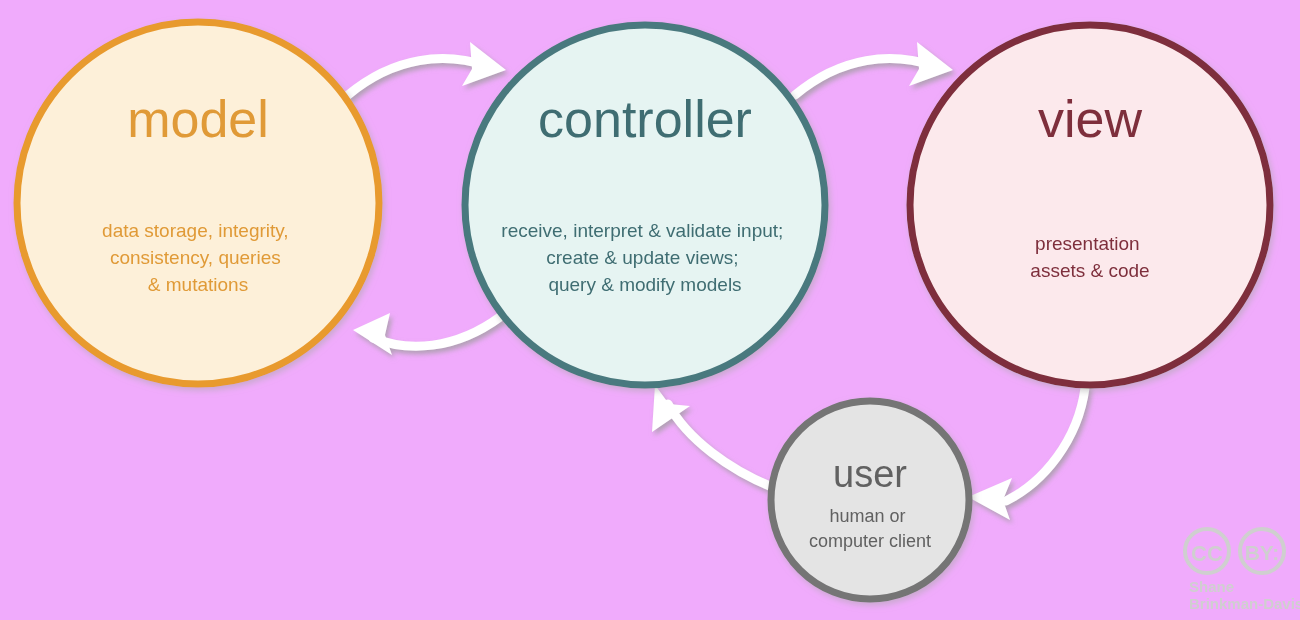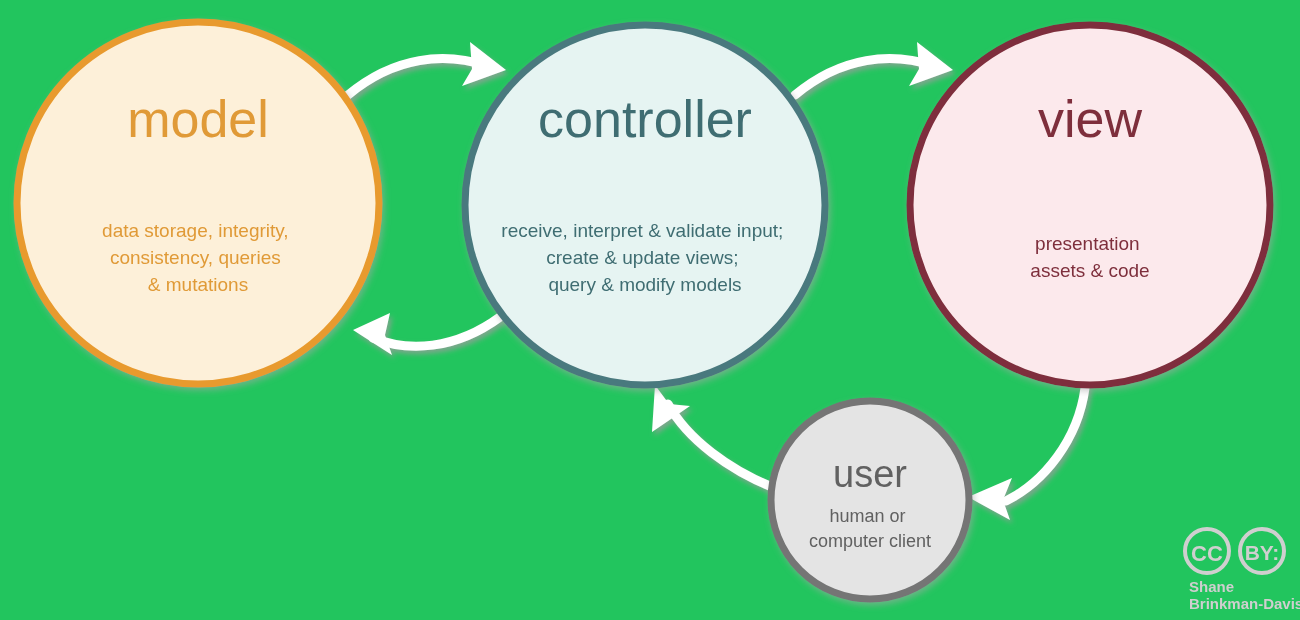--- a/index.html
+++ b/index.html
@@ -8,21 +8,21 @@
     padding: 0;
     background: #d9d9d9;
   }
   body {
     font-family: "Liberation Sans", sans-serif;
   }
   #stage {
     position: relative;
     width: 1300px;
     height: 620px;
-    background: #22c55e;
+    background: #f0abfc;
     overflow: hidden;
   }
   #diagram-svg {
     position: absolute;
     top: 0;
     left: 0;
     width: 1300px;
     height: 620px;
   }
 </style>

